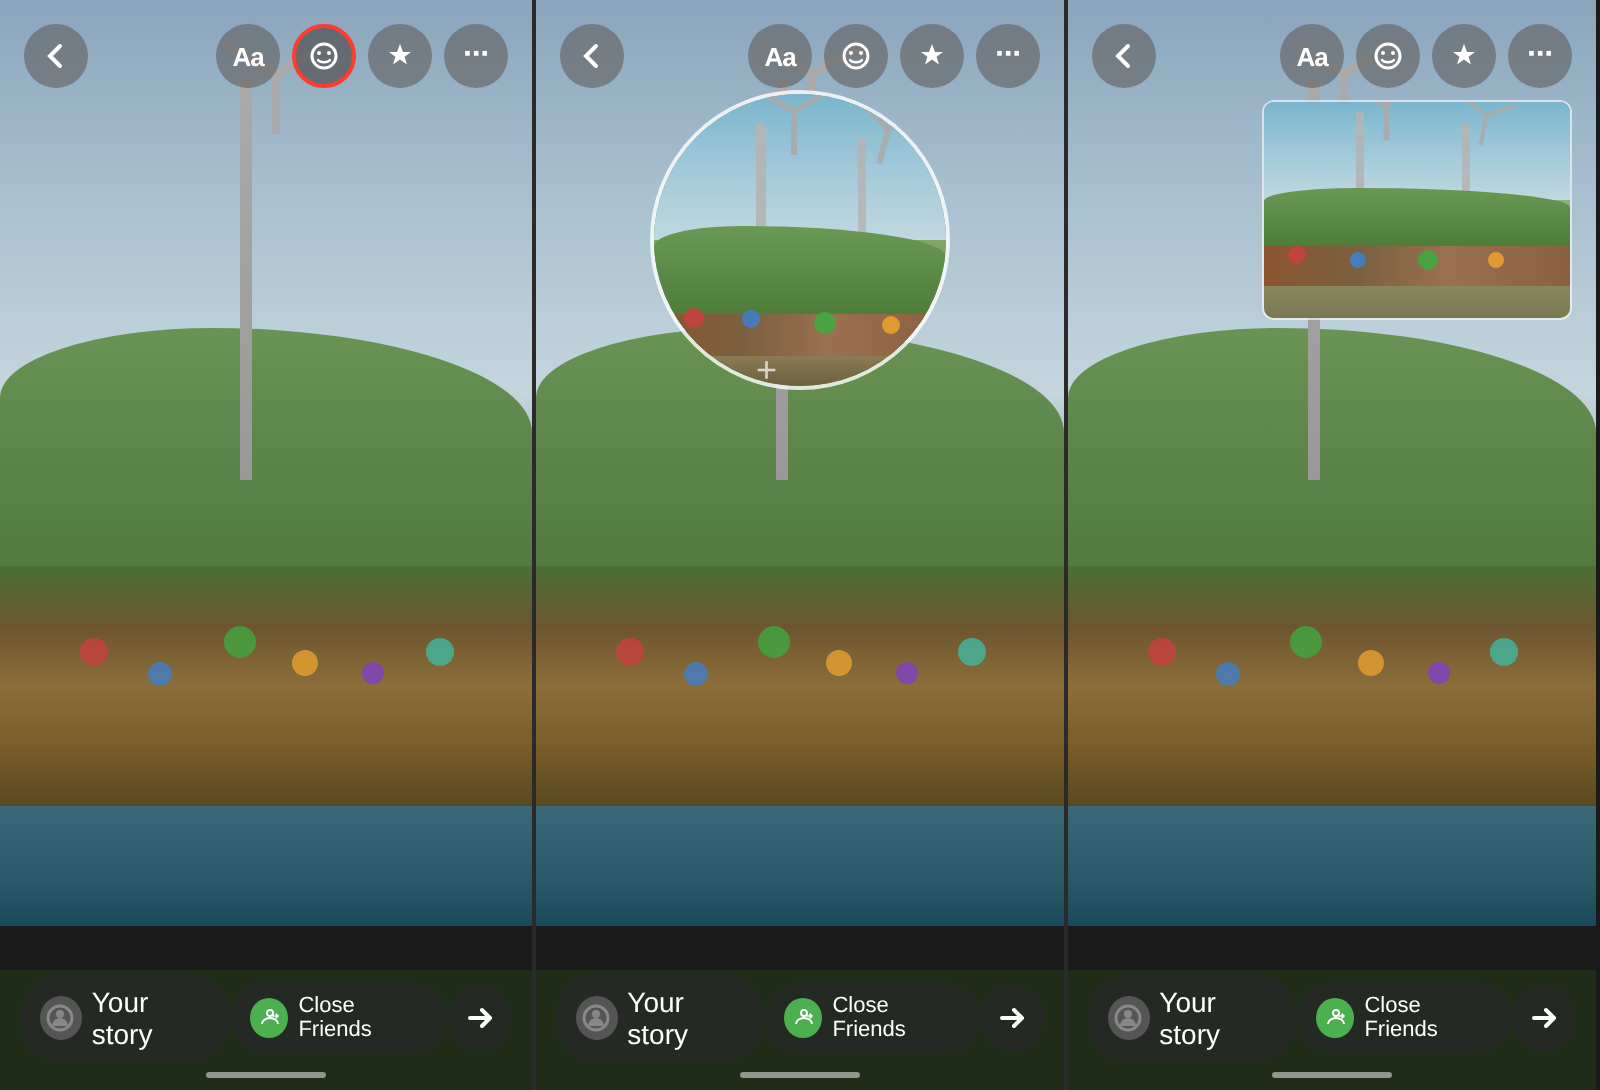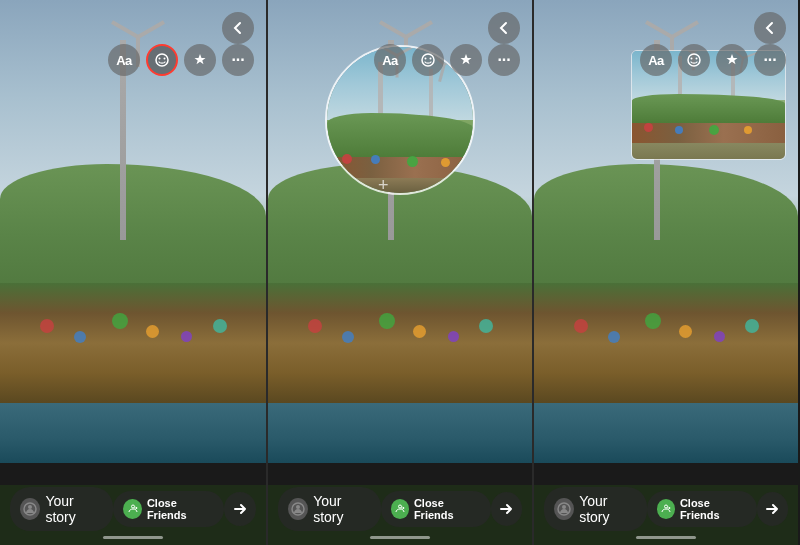--- a/index.html
+++ b/index.html
@@ -32,22 +32,22 @@
       height: 45%;
       background: linear-gradient(180deg, #8aa5bc 0%, #a8c0cf 40%, #c5d5de 80%, #9ab5a0 100%);
     }
 
     
     .toolbar {
       position: absolute;
       top: 12px;
       left: 0; right: 0;
       display: flex;
-      flex-direction: column;
-      align-items: flex-end;
+      flex-direction: row;
+      align-items: flex-start;
       justify-content: space-between;
       padding: 0 12px;
       z-index: 10;
     }
 
     .tool-btn {
       width: 32px;
       height: 32px;
       border-radius: 50%;
       background: rgba(100,100,100,0.65);
@@ -140,21 +140,21 @@
       background: #4CAF50;
       display: flex;
       align-items: center;
       justify-content: center;
       font-size: 10px;
     }
 
     .friends-label {
       color: white;
       font-size: 11px;
-      font-weight: 700;
+      font-weight: 400;
     }
 
     .send-btn {
       width: 34px;
       height: 34px;
       border-radius: 50%;
       background: rgba(40,40,40,0.75);
       display: flex;
       align-items: center;
       justify-content: center;

